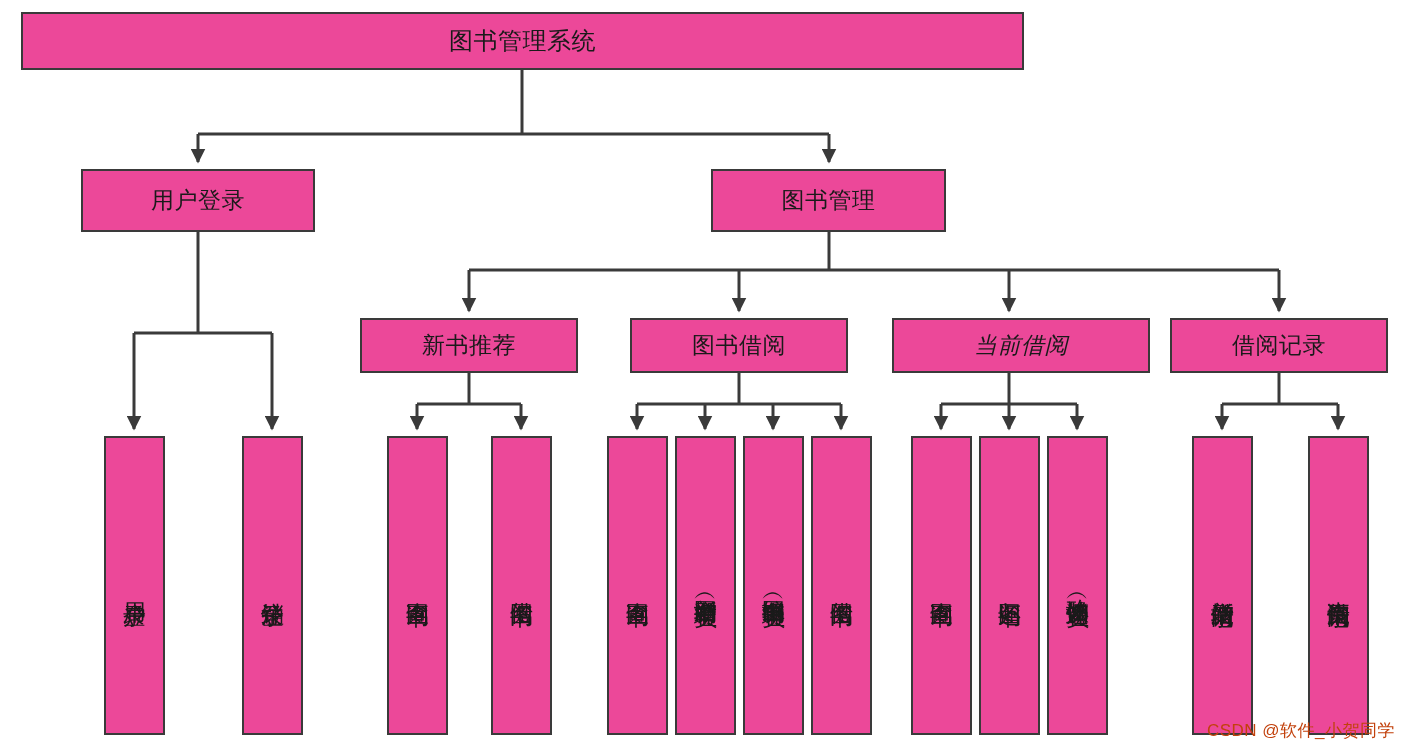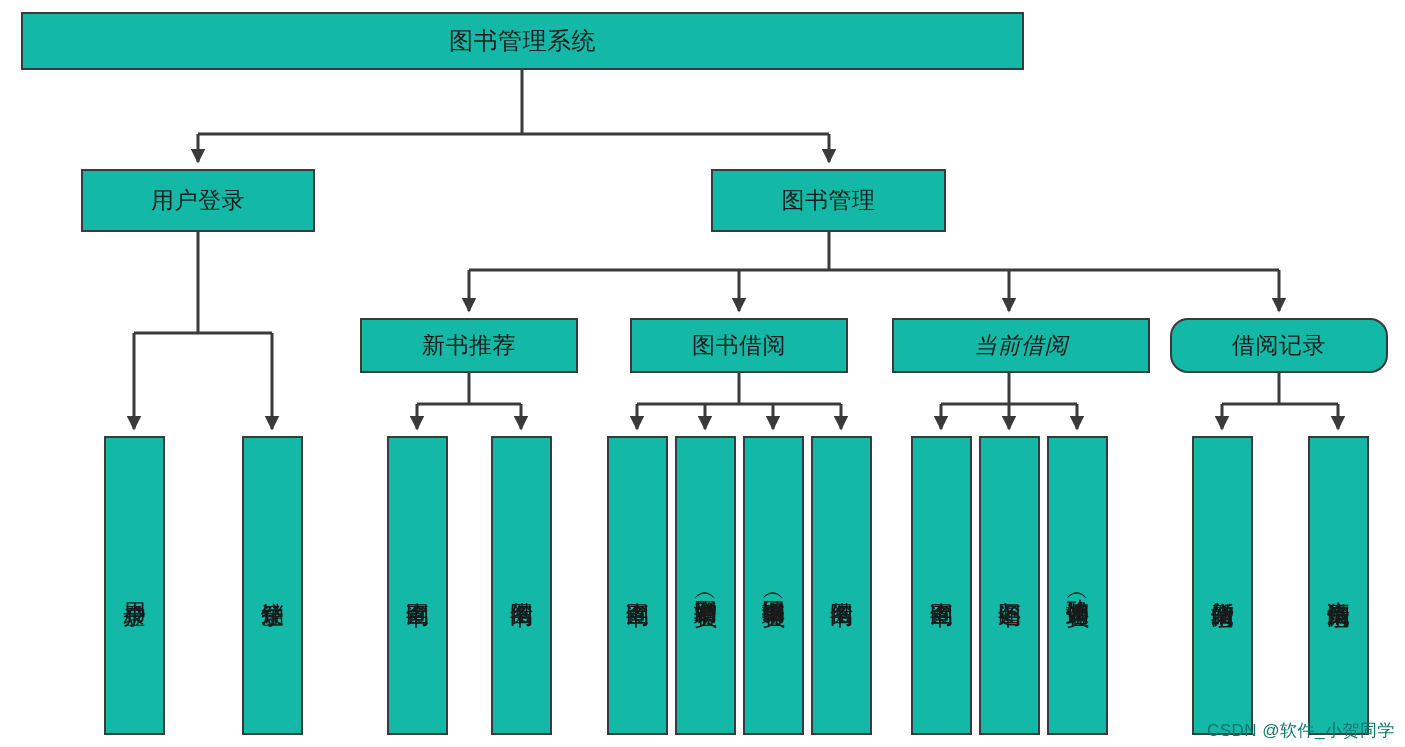--- a/index.html
+++ b/index.html
@@ -21,21 +21,21 @@
     position: absolute;
     left: 0;
     top: 0;
     width: 1405px;
     height: 747px;
     pointer-events: none;
   }
   .node {
     position: absolute;
     box-sizing: border-box;
-    background: #14b8a6;
+    background: #ec4899;
     border: 2px solid #3a3a3a;
     display: flex;
     align-items: center;
     justify-content: center;
     color: #1a1a1a;
   }
   .node.horiz {
     font-size: 23px;
     letter-spacing: 0.5px;
     line-height: 1.1;
@@ -58,21 +58,21 @@
     writing-mode: vertical-rl;
     text-orientation: upright;
     display: block;
     white-space: normal;
   }
   .watermark {
     position: absolute;
     right: 10px;
     bottom: 5px;
     font-size: 17px;
-    color: #0f766e;
+    color: #c2410c;
     letter-spacing: 0.5px;
     white-space: nowrap;
     text-align: right;
   }
 </style>
 </head>
 <body>
 
 <div id="canvas">
 
@@ -139,21 +139,21 @@
 
   <div class="node horiz" style="left:630px; top:318px; width:218px; height:55px;">
     <span>图书借阅</span>
   </div>
   <div class="node horiz" style="left:360px; top:318px; width:218px; height:55px;">
     <span>新书推荐</span>
   </div>
   <div class="node horiz" style="left:892px; top:318px; width:258px; height:55px;font-style:italic;">
     <span>当前借阅</span>
   </div>
-  <div class="node horiz" style="left:1170px; top:318px; width:218px; height:55px;border-radius:18px;">
+  <div class="node horiz" style="left:1170px; top:318px; width:218px; height:55px;">
     <span>借阅记录</span>
   </div>
 
   <div class="node vert" style="left:104px; top:436px; width:61px; height:299px;">
     <span class="vtext">用户登录</span>
   </div>
   <div class="node vert" style="left:242px; top:436px; width:61px; height:299px;">
     <span class="vtext">注销登录</span>
   </div>
 

